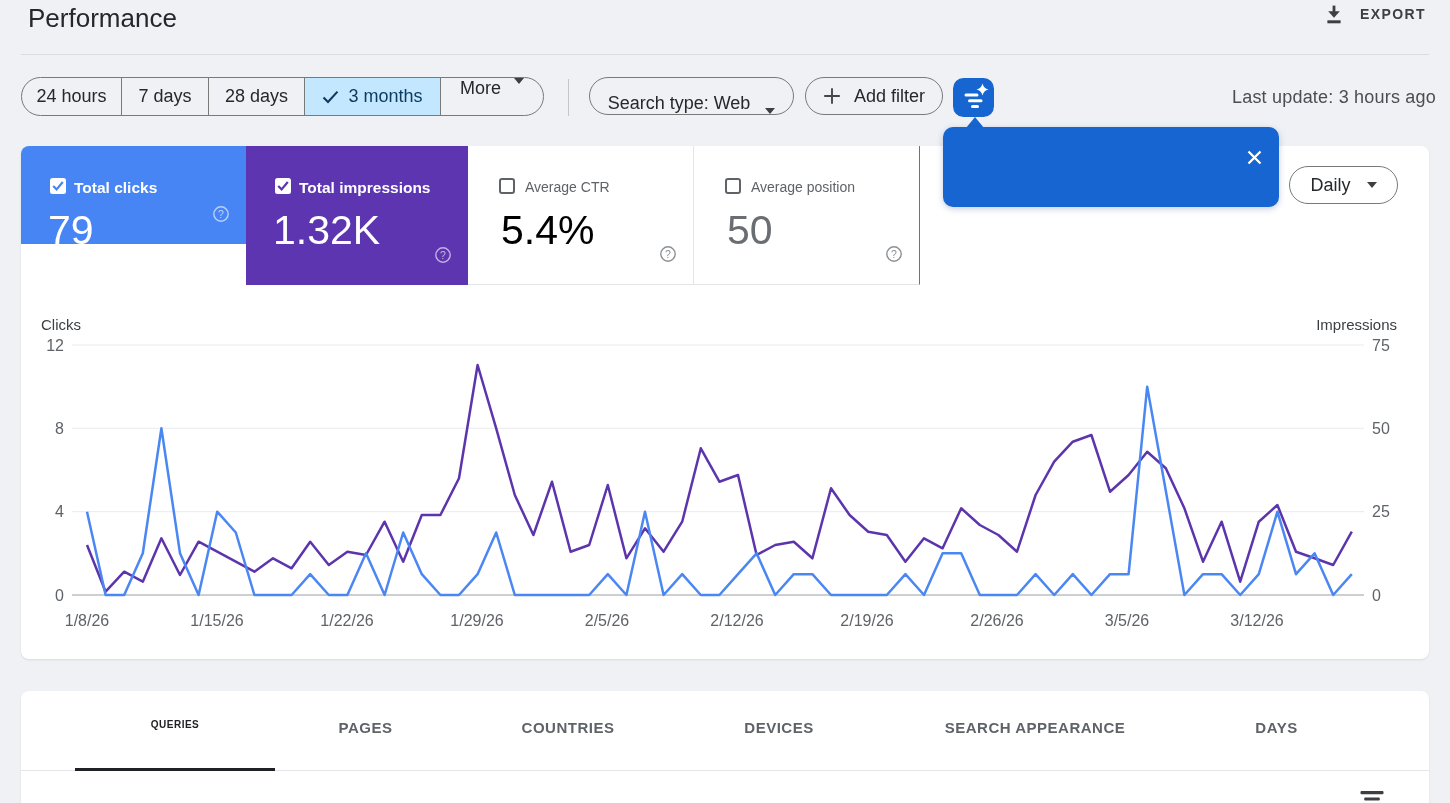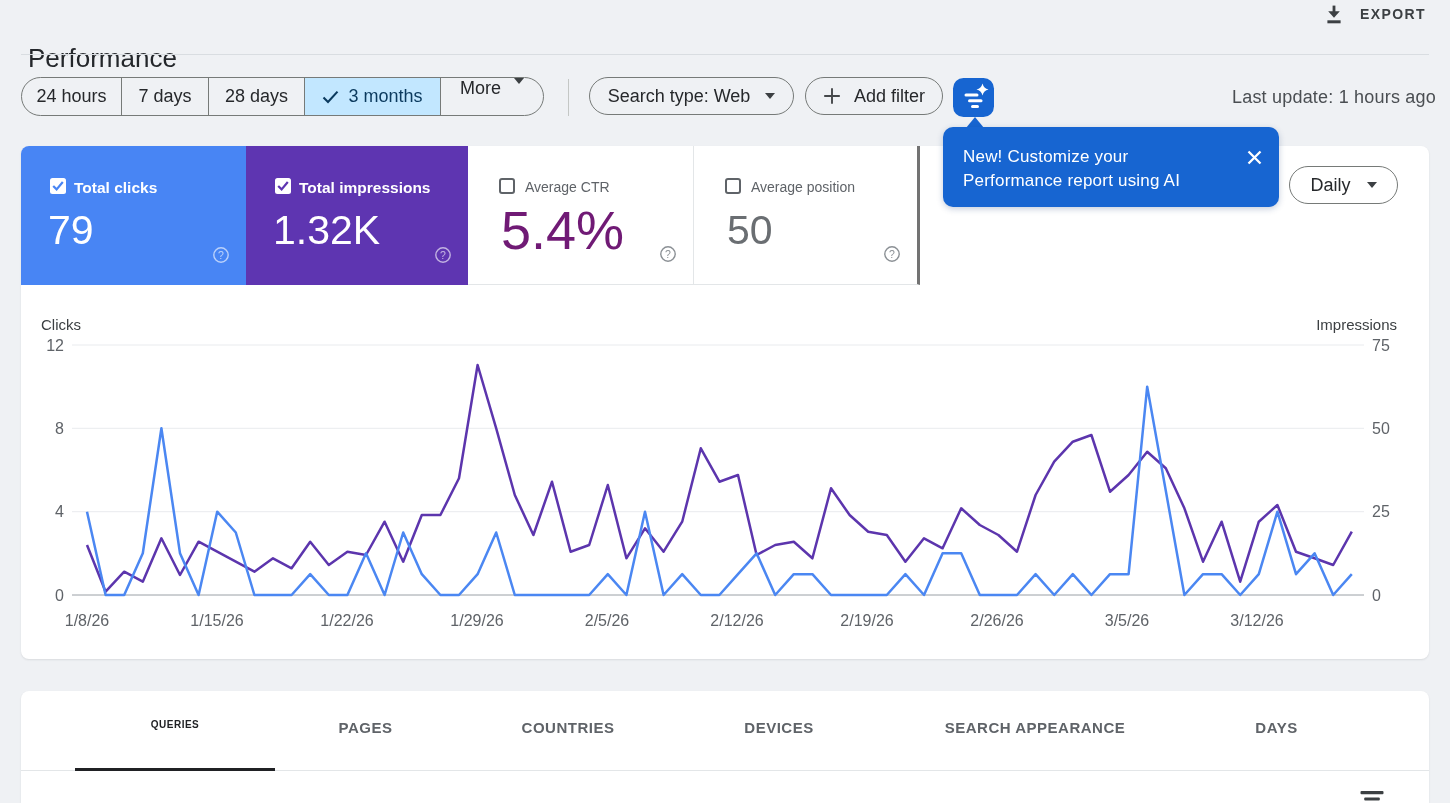--- a/index.html
+++ b/index.html
@@ -6,21 +6,21 @@
   html,body { width:1450px; height:803px; overflow:hidden; }
   body { background:#eff1f4; font-family:"Liberation Sans", sans-serif; position:relative; }
   .abs { position:absolute; }
   .pill { position:absolute; height:38px; border:1px solid #767a78; border-radius:19px; background:transparent; display:flex; align-items:center; justify-content:center; font-size:18px; color:#26282b; }
   .caret { width:0; height:0; border-left:5.5px solid transparent; border-right:5.5px solid transparent; border-top:6.5px solid #3c4043; display:inline-block; }
   .seg { display:flex; align-items:center; justify-content:center; border-right:1px solid #767a78; }
 </style>
 </head>
 <body>
 
-<div class="abs" style="left:28px; top:3px; font-size:26px; color:#24272b;margin-top:40px;">Performance</div>
+<div class="abs" style="left:28px; top:3px; font-size:26px; color:#24272b;">Performance</div>
 <div class="abs" style="left:1323px; top:3px; width:22px; height:22px;">
   <svg width="22" height="22" viewBox="0 0 22 22">
     <rect x="9.6" y="2.6" width="2.8" height="7" fill="#3c4043"></rect>
     <path d="M5.2 8.2 h11.6 l-5.8 6.6 z" fill="#3c4043"></path>
     <rect x="4.4" y="17.3" width="13.2" height="3" fill="#3c4043"></rect>
   </svg>
 </div>
 <div class="abs" style="left:1360px; top:6px; font-size:14px; font-weight:bold; letter-spacing:1.4px; color:#3c4043;">EXPORT</div>
 <div class="abs" style="left:21px; top:54px; width:1408px; height:1px; background:#d9dde1;"></div>
 
@@ -28,47 +28,46 @@
   <div class="seg" style="width:100px;">24 hours</div>
   <div class="seg" style="width:87px;">7 days</div>
   <div class="seg" style="width:96px;">28 days</div>
   <div class="seg" style="width:136px; background:#c2e7ff; color:#0b3a5e;">
     <svg width="17" height="14" viewBox="0 0 17 14" style="margin-right:9px;">
         <path d="M1.5 7.6 L6 12 L15.5 1.6" stroke="#0b3a5e" stroke-width="2.1" fill="none"></path>
       </svg>3 months</div>
   <div style="flex:1; display:flex; align-items:flex-start; justify-content:center;">More<span class="caret" style="margin-left:13px;"></span></div>
 </div>
 <div class="abs" style="left:568px; top:79px; width:1px; height:37px; background:#c4c7c5;"></div>
-<div class="pill" style="left:589px; top:77px; width:205px;">Search type: Web<span class="caret" style="margin-left:15px;"></span></div>
+<div class="pill" style="left:589px; top:77px; width:205px;align-items:flex-end;">Search type: Web<span class="caret" style="margin-left:15px;"></span></div>
 <div class="pill" style="left:805px; top:77px; width:138px;">
   <svg width="18" height="18" viewBox="0 0 18 18" style="margin-right:13px;">
       <path d="M9 1.2 V16.8 M1.2 9 H16.8" stroke="#44474a" stroke-width="1.9" fill="none"></path>
     </svg>Add filter</div>
 <div class="abs" style="left:952.5px; top:77.5px; width:41px; height:39.5px; border-radius:10.5px; background:#1765d1;">
   <svg width="41" height="40" viewBox="0 0 41 40">
     <rect x="11.5" y="15.5" width="14" height="3" rx="1.5" fill="#fff"></rect>
     <rect x="15" y="21.3" width="14.5" height="3" rx="1.5" fill="#fff"></rect>
     <rect x="18" y="27" width="8" height="3" rx="1.5" fill="#fff"></rect>
     <path d="M29.5 5.5 q1.2 4.8 6 6 q-4.8 1.2 -6 6 q-1.2 -4.8 -6 -6 q4.8 -1.2 6 -6" fill="#fff"></path>
   </svg>
 </div>
-<div class="abs" style="left:1232px; top:87px; font-size:18px; letter-spacing:0.2px; color:#4a4e52;">Last update: 1 hours ago</div>
+<div class="abs" style="left:1232px; top:87px; font-size:18px; letter-spacing:0.2px; color:#4a4e52;">Last update: 3 hours ago</div>
 
 <div class="abs" style="z-index:30; left:966px; top:117px; width:0; height:0; border-left:9.5px solid transparent; border-right:9.5px solid transparent; border-bottom:11px solid #1765d1;"></div>
 <div class="abs" style="z-index:30; left:943px; top:127px; width:336px; height:80px; border-radius:10px; background:#1765d1; color:#fff; font-size:17px; letter-spacing:0.2px; box-shadow:0 2px 6px rgba(26,60,120,0.25);">
-  <div style="position:absolute; left:20px; top:18px; line-height:24px;">New! Customize your<br>Performance report using AI</div>
   <svg style="position:absolute; left:1245px;" width="0" height="0"></svg>
   <svg style="position:absolute; right:16px; top:22px;" width="17" height="17" viewBox="0 0 17 17">
       <path d="M2.5 2.5 L14.5 14.5 M14.5 2.5 L2.5 14.5" stroke="#fff" stroke-width="2.3"></path>
     </svg>
 </div>
 
 <div class="abs" style="left:21px; top:146px; width:1408px; height:513px; background:#fff; border-radius:8px; box-shadow:0 1px 2px rgba(60,64,67,0.12);"></div>
 
-<div class="abs" style="left:21px; top:146px; width:225px; height:139px; background:#4885f4; border-radius:8px 0 0 0;  color:#fff;">
+<div class="abs" style="left:21px; top:146px; width:225px; height:98px; background:#4885f4; border-radius:8px 0 0 0;  color:#fff;">
   <div style="position:absolute; left:29px; top:32px; width:16px; height:16px; background:#fff; border-radius:2.5px;">
       <svg width="16" height="16" viewBox="0 0 16 16">
         <path d="M3.2 8 L6.6 11.4 L12.8 4" stroke="#4885f4" stroke-width="2.2" fill="none"></path>
       </svg></div>
   <div style="position:absolute; left:53px; top:33px; font-size:15.5px; font-weight:bold; color:#fff;">Total clicks</div>
   <div style="position:absolute; left:27px; top:64px; font-size:41px; line-height:41px; color:#fff;">79</div>
   <div style="position:absolute; right:17px; bottom:18px; opacity:0.62;">
     <svg width="16" height="16" viewBox="0 0 16 16">
         <circle cx="8" cy="8" r="7.2" stroke="#fff" stroke-width="1.4" fill="none"></circle>
         <text x="8" y="11.6" font-size="10.5" fill="#fff" text-anchor="middle" font-family="Liberation Sans">?</text>
@@ -85,29 +84,29 @@
   <div style="position:absolute; right:17px; bottom:18px; opacity:0.62;">
     <svg width="16" height="16" viewBox="0 0 16 16">
         <circle cx="8" cy="8" r="7.2" stroke="#fff" stroke-width="1.4" fill="none"></circle>
         <text x="8" y="11.6" font-size="10.5" fill="#fff" text-anchor="middle" font-family="Liberation Sans">?</text>
       </svg>
   </div>
 </div>
 <div class="abs" style="left:468px; top:146px; width:226px; height:139px; background:#fff;  border-right:1px solid #e3e6e8; border-bottom:1px solid #e3e6e8; color:#5f6368;">
   <div style="position:absolute; left:31px; top:32px; width:16px; height:16px; border:2px solid #5f6368; border-radius:3px;"></div>
   <div style="position:absolute; left:57px; top:33px; font-size:14px; color:#5f6368;">Average CTR</div>
-  <div style="position:absolute; left:33px; top:64px; font-size:54px; line-height:41px; color:#701a75;">5.4%</div>
+  <div style="position:absolute; left:33px; top:64px; font-size:41px; line-height:41px; color:#000000;">5.4%</div>
   <div style="position:absolute; right:17px; bottom:18px; ">
     <svg width="16" height="16" viewBox="0 0 16 16">
         <circle cx="8" cy="8" r="7.2" stroke="#8b9095" stroke-width="1.4" fill="none"></circle>
         <text x="8" y="11.6" font-size="10.5" fill="#8b9095" text-anchor="middle" font-family="Liberation Sans">?</text>
       </svg>
   </div>
 </div>
-<div class="abs" style="left:694px; top:146px; width:226px; height:139px; background:#fff;  border-right:3px solid #737373; border-bottom:1px solid #e3e6e8; color:#5f6368;">
+<div class="abs" style="left:694px; top:146px; width:226px; height:139px; background:#fff;  border-right:1px solid #737373; border-bottom:1px solid #e3e6e8; color:#5f6368;">
   <div style="position:absolute; left:31px; top:32px; width:16px; height:16px; border:2px solid #5f6368; border-radius:3px;"></div>
   <div style="position:absolute; left:57px; top:33px; font-size:14px; color:#5f6368;">Average position</div>
   <div style="position:absolute; left:33px; top:64px; font-size:41px; line-height:41px; color:#6a6e72;">50</div>
   <div style="position:absolute; right:17px; bottom:18px; ">
     <svg width="16" height="16" viewBox="0 0 16 16">
         <circle cx="8" cy="8" r="7.2" stroke="#8b9095" stroke-width="1.4" fill="none"></circle>
         <text x="8" y="11.6" font-size="10.5" fill="#8b9095" text-anchor="middle" font-family="Liberation Sans">?</text>
       </svg>
   </div>
 </div>

